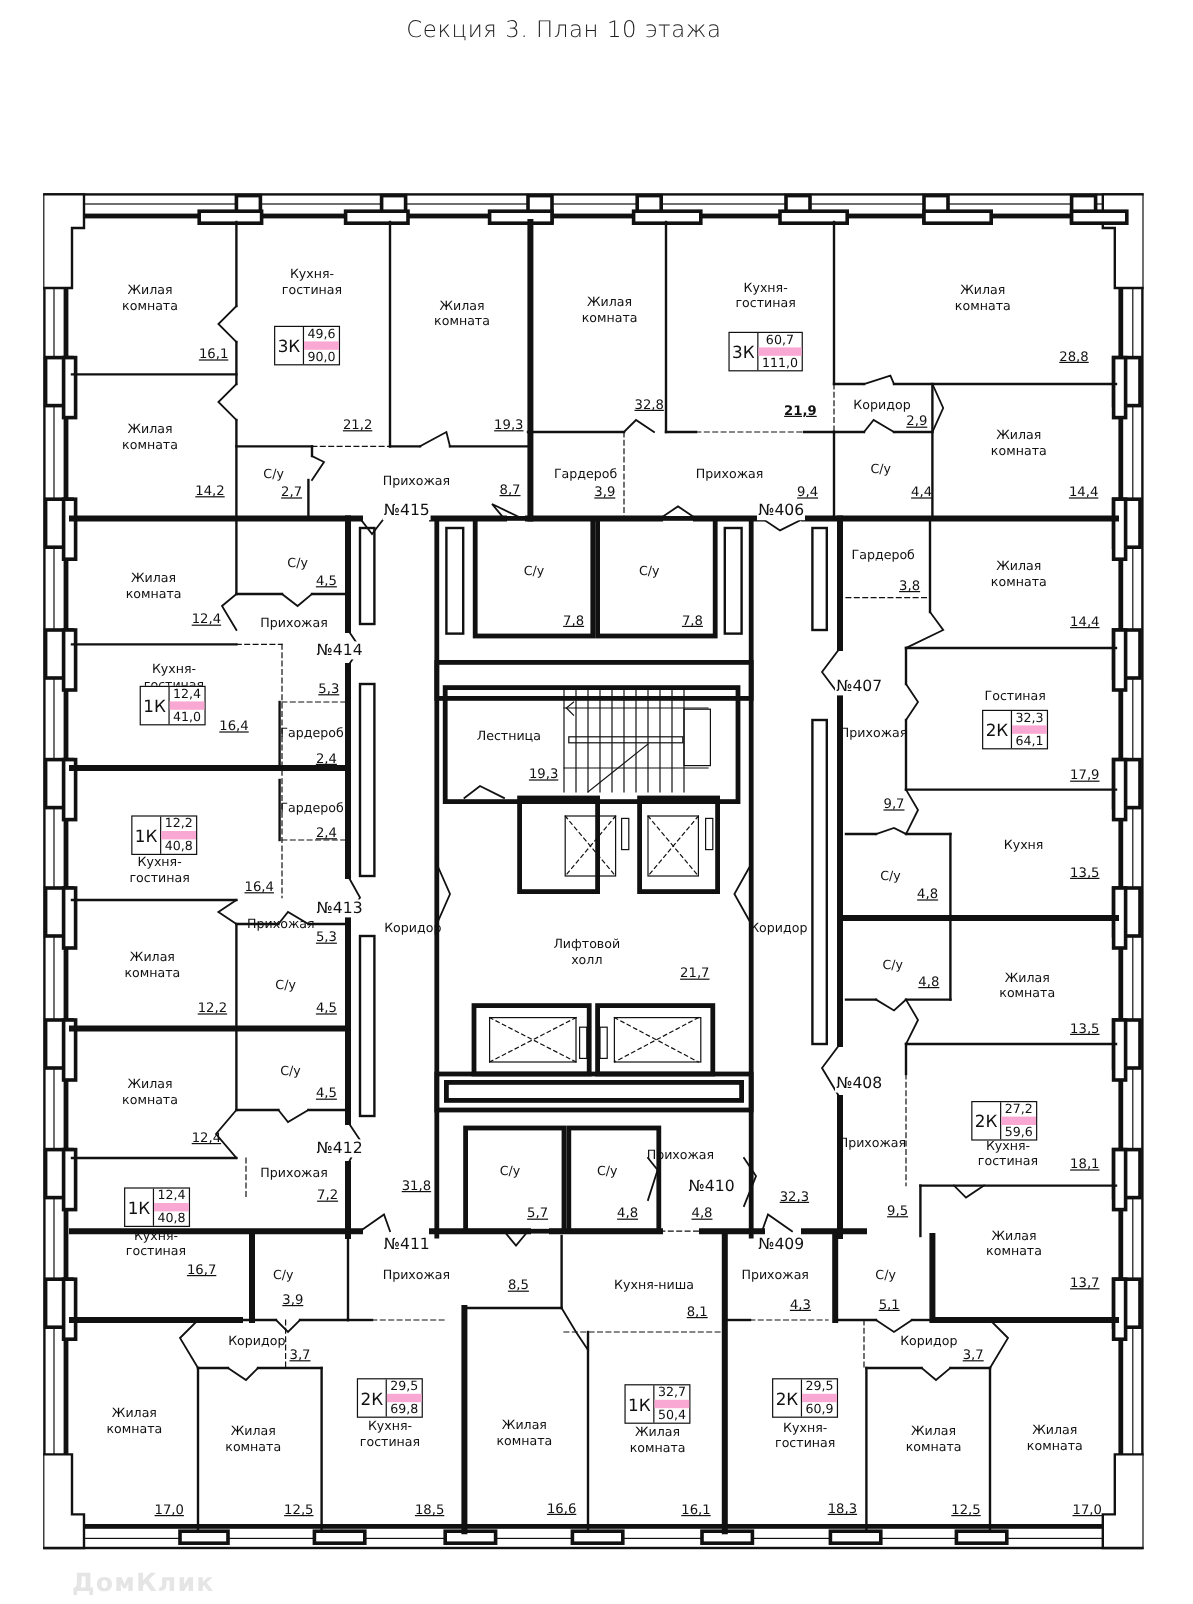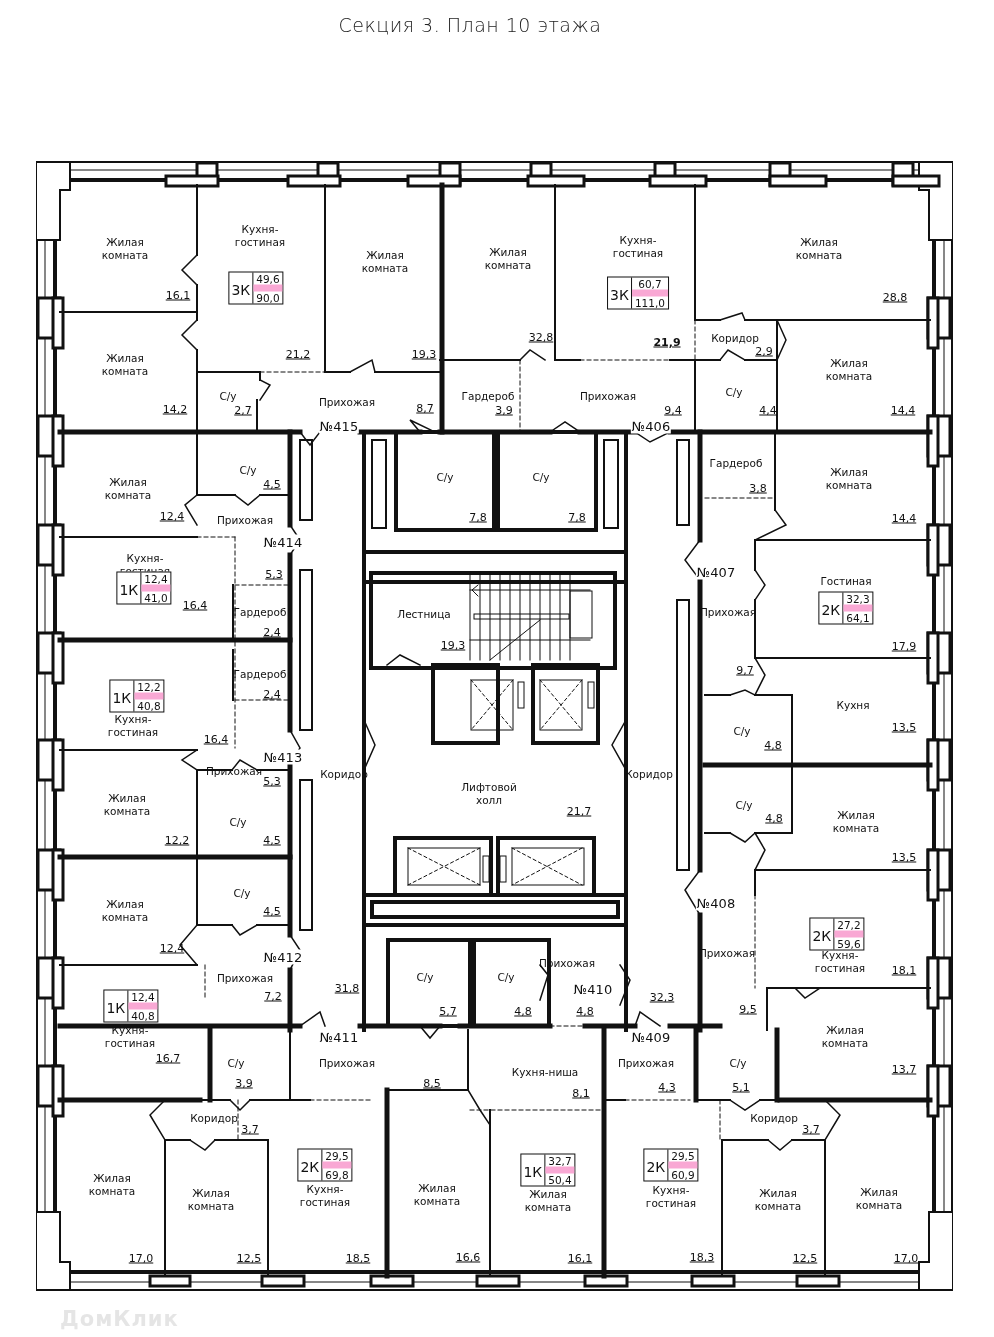--- a/index.html
+++ b/index.html
@@ -416,21 +416,21 @@
     <div class="lbl" style="left: 242px; top: 893px;">С/у</div>
     <div class="area" style="left: 272px; top: 911px;">4,5</div>
     <div class="lbl" style="left: 245px; top: 978px;">Прихожая</div>
     <div class="area" style="left: 273px; top: 996px;">7,2</div>
     <div class="lbl" style="left: 130px; top: 1037px;">Кухня-
 гостиная</div>
     <div class="area" style="left: 168px; top: 1058px;">16,7</div>
     <div class="lbl" style="left: 236px; top: 1063px;">С/у</div>
     <div class="area" style="left: 244px; top: 1083px;">3,9</div>
     <div class="lbl" style="left: 347px; top: 1063px;">Прихожая</div>
-    <div class="area" style="left: 432px; top: 1071px; margin-top: 12px;">8,5</div>
+    <div class="area" style="left: 432px; top: 1071px;">8,5</div>
     <div class="lbl" style="left: 214px; top: 1118px;">Коридор</div>
     <div class="area" style="left: 250px; top: 1129px;">3,7</div>
     <div class="lbl" style="left: 112px; top: 1185px;">Жилая
 комната</div>
     <div class="area" style="left: 141px; top: 1258px;">17,0</div>
     <div class="lbl" style="left: 211px; top: 1200px;">Жилая
 комната</div>
     <div class="area" style="left: 249px; top: 1258px;">12,5</div>
     <div class="lbl" style="left: 325px; top: 1196px;">Кухня-
 гостиная</div>

